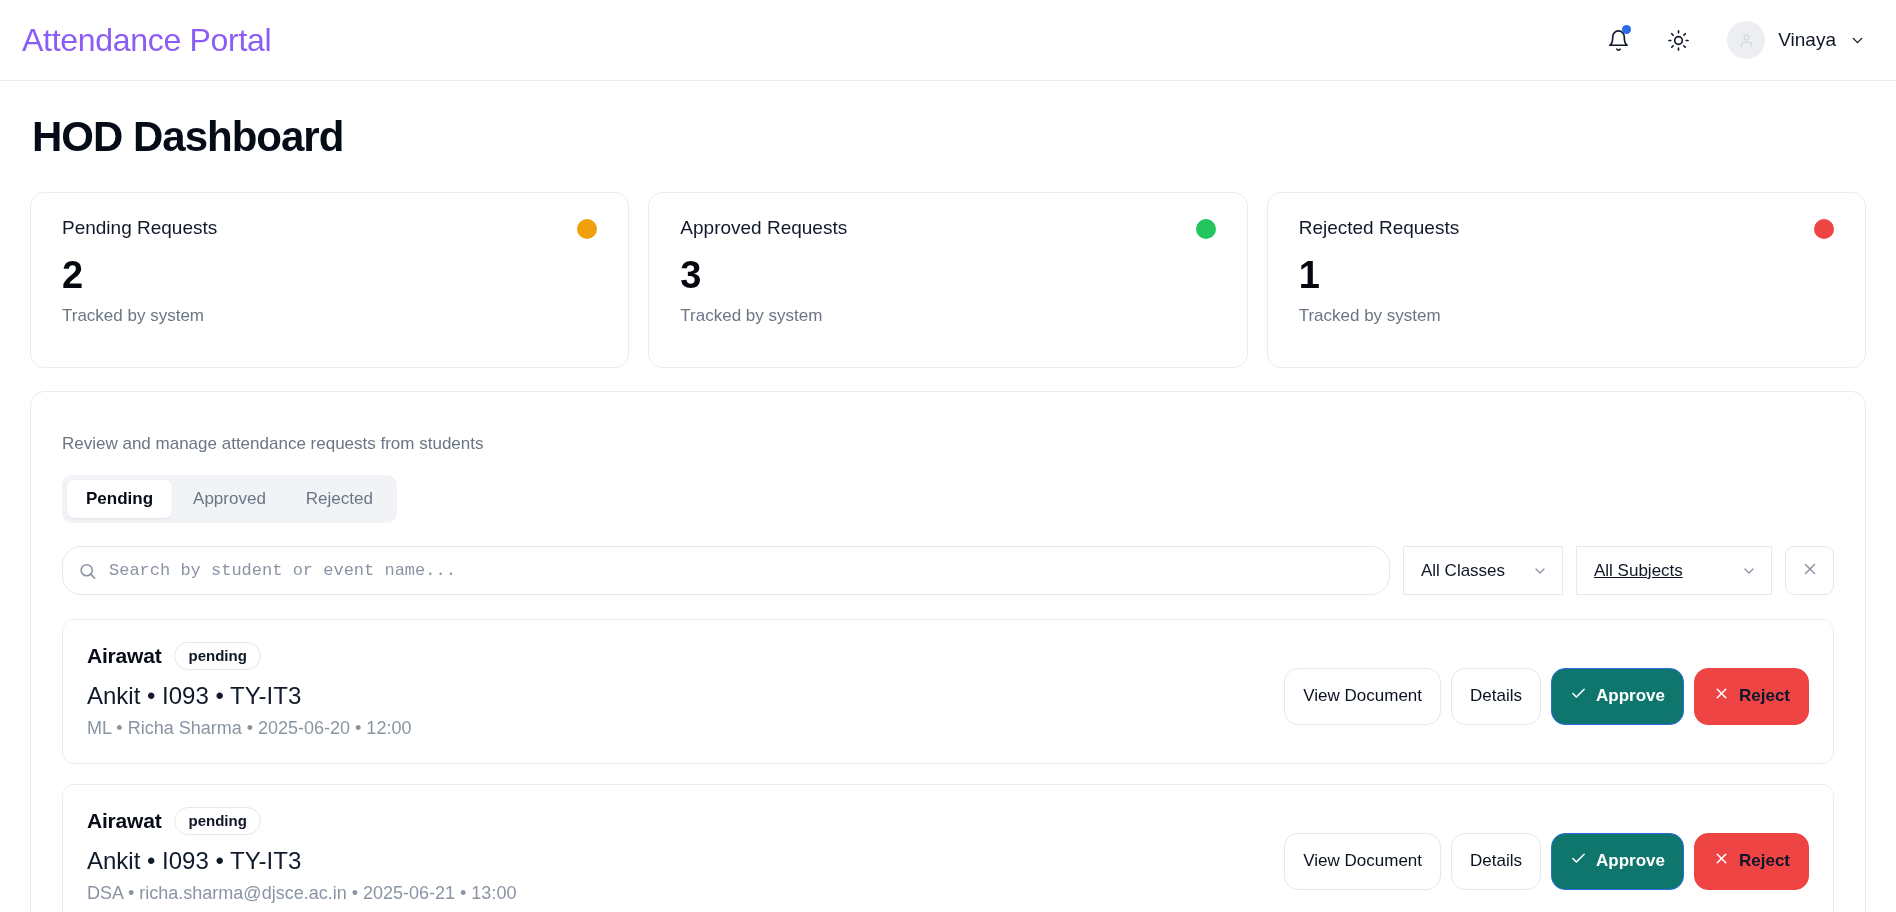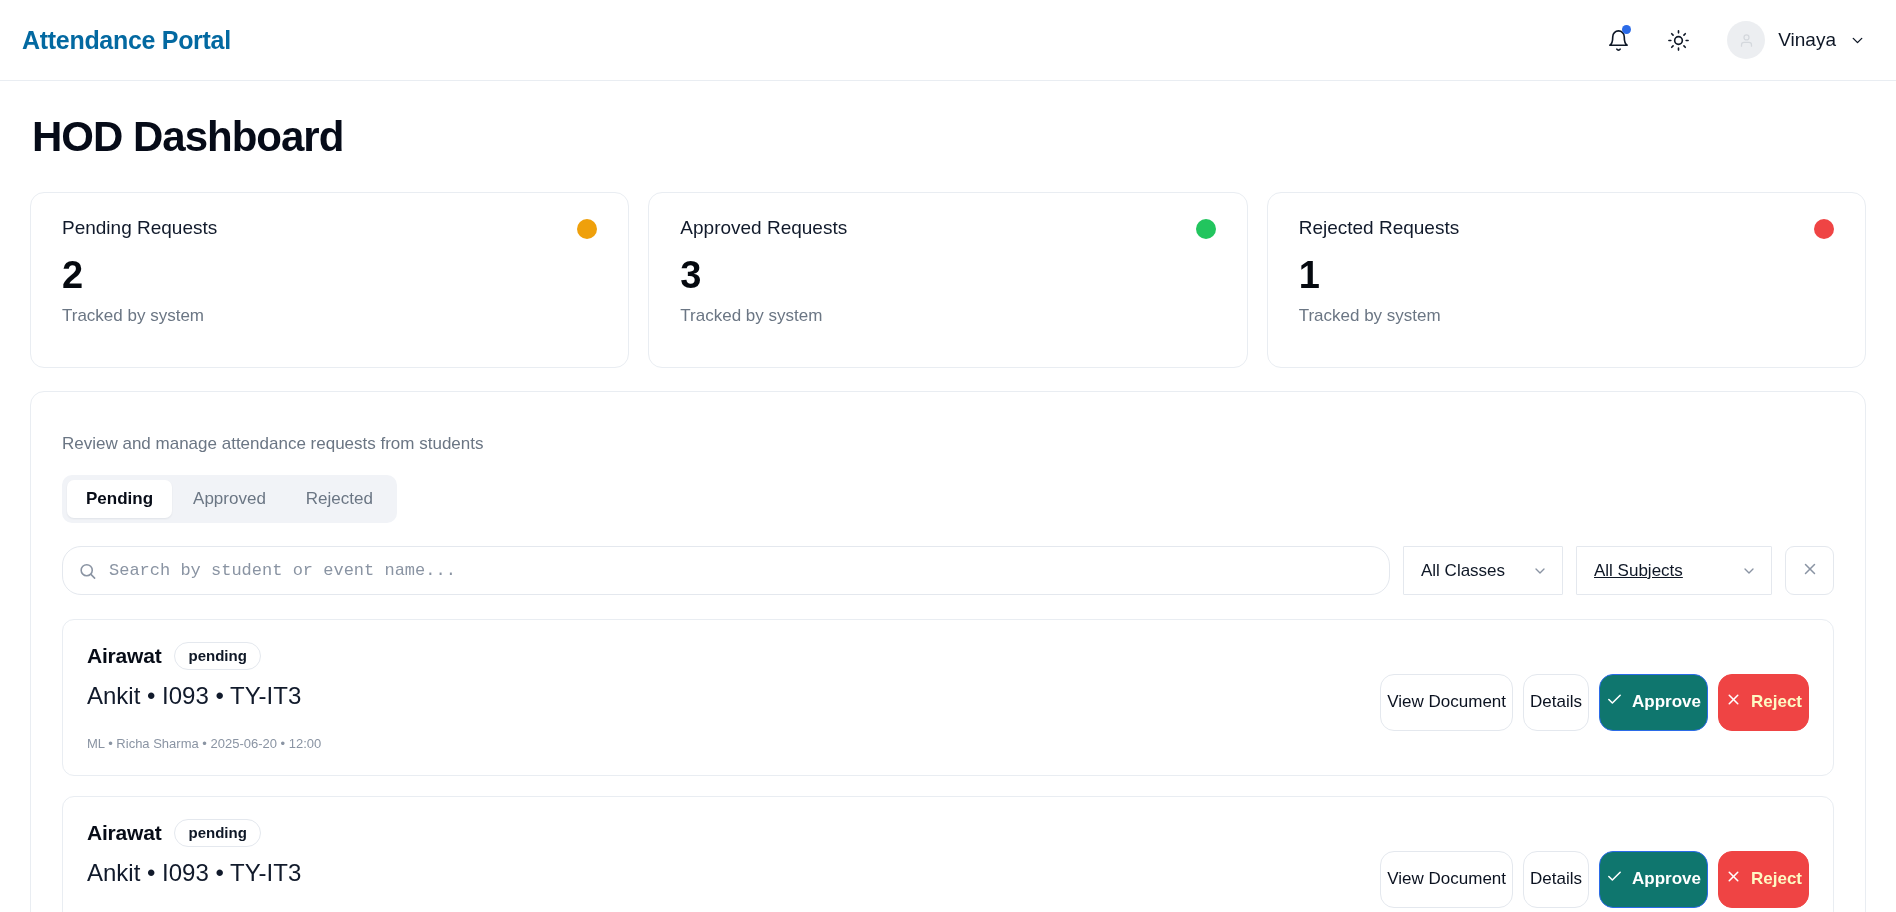--- a/index.html
+++ b/index.html
@@ -17,24 +17,24 @@
     height: 81px;
     width: 100%;
     background: #ffffff;
     border-bottom: 1px solid #e9edf2;
     display: flex;
     align-items: center;
     justify-content: space-between;
     padding: 0 30px 0 22px;
   }
   .brand {
-    font-size: 25px;
-    font-weight: bold;
+    font-size: 32px;
+    font-weight: normal;
     letter-spacing: -0.3px;
-    color: #0369a1;
+    color: #8b5cf6;
   }
   .topbar-right {
     display: flex;
     align-items: center;
     gap: 26px;
   }
   .icon-btn {
     position: relative;
     width: 34px;
     height: 34px;
@@ -275,58 +275,58 @@
     color: #0e1726;
     background: #ffffff;
     font-weight: bold;
   }
   .req-meta {
     font-size: 24px;
     color: #111a2b;
     margin-top: 12px;
   }
   .req-sub {
-    font-size: 13px;
+    font-size: 18px;
     color: #8a94a3;
-    margin-top: 26px;
+    margin-top: 8px;
   }
   .req-actions {
     display: flex;
     align-items: center;
     gap: 10px;
     padding-top: 11px;
   }
   .btn {
     height: 57px;
     border-radius: 14px;
     font-size: 17px;
     font-family: inherit;
     display: inline-flex;
     align-items: center;
     justify-content: center;
     gap: 9px;
-    padding: 0 6px;
+    padding: 0 18px;
     cursor: pointer;
     white-space: nowrap;
   }
   .btn-outline {
     background: #ffffff;
     border: 1px solid #e4e8ee;
     color: #0b1220;
   }
   .btn-primary {
     background: #0f766e;
     border: 1px solid #2b6be8;
     color: #ffffff;
     font-weight: bold;
   }
   .btn-danger {
     background: #ef4444;
     border: 1px solid #ef4444;
-    color: #fef9c3;
+    color: #0f172a;
     font-weight: bold;
   }
 </style>
 </head>
 <body>
 
 <div class="topbar">
   <div class="brand">Attendance Portal</div>
 
   <div class="topbar-right">

